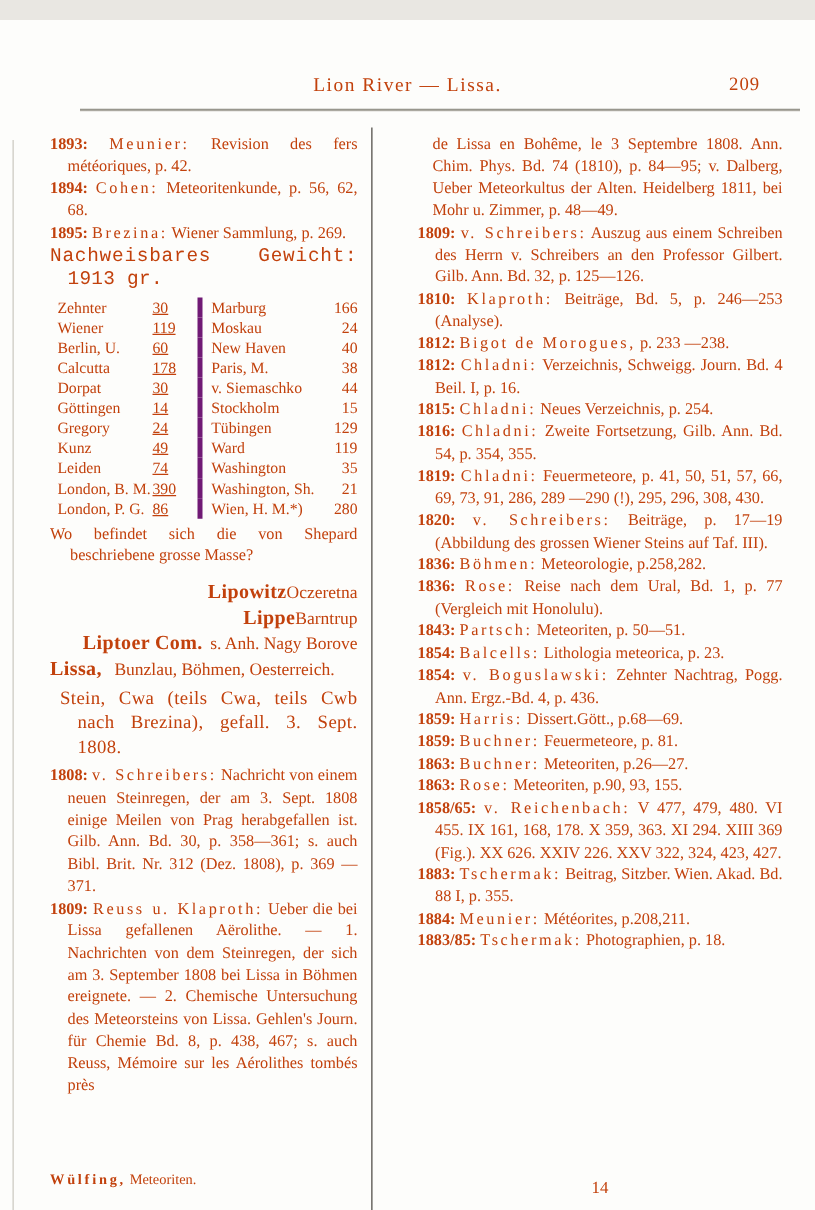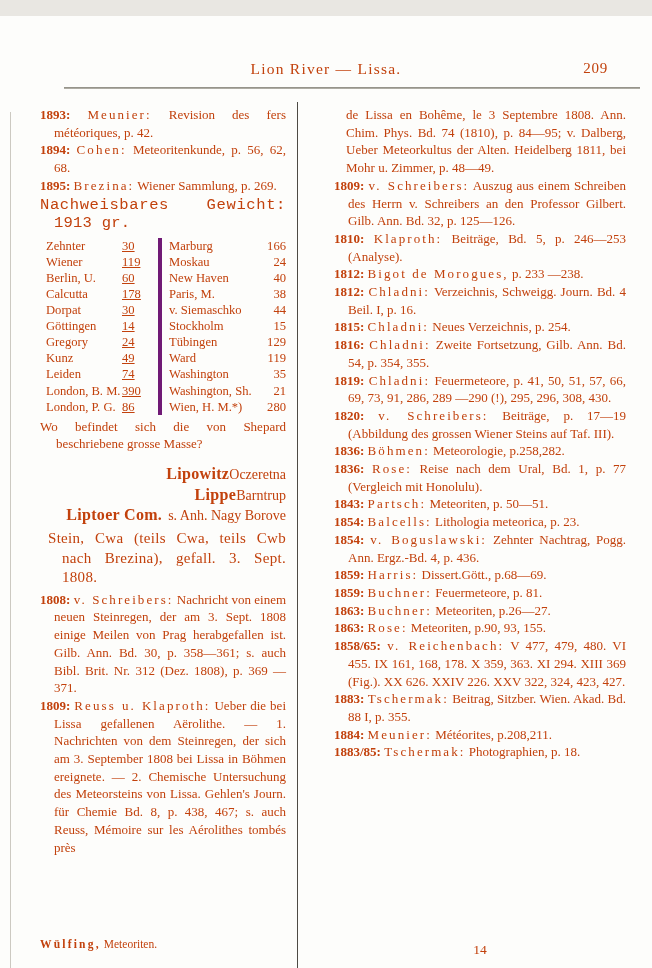--- a/index.html
+++ b/index.html
@@ -173,20 +173,21 @@
 
           <div class="hwrow">
             <span class="term">Lippe</span>
             <span class="ref">Barntrup</span>
           </div>
         </div>
       <div class="hwrow">
           <span class="term">Liptoer Com.</span>
           <span class="hwtext">s. Anh. Nagy Borove</span>
         </div>
+      <div class="hwline"><span class="term">Lissa,</span> <span class="hwtext">Bunzlau, Böhmen, Oesterreich.</span></div>
     </div>
 
     <p class="stein">Stein, Cwa (teils Cwa, teils Cwb nach Brezina), gefall. 3. Sept. 1808.</p>
 
     <div class="bib-bottom">
 
         <p class="bib"><span class="yr">1808:</span> <span class="au">v. Schreibers:</span> <span>Nachricht von einem neuen Steinregen, der am 3. Sept. 1808 einige Meilen von Prag herabgefallen ist. Gilb. Ann. Bd. 30, p. 358—361; s. auch Bibl. Brit. Nr. 312 (Dez. 1808), p. 369 — 371.</span></p>
 
         <p class="bib"><span class="yr">1809:</span> <span class="au">Reuss u. Klaproth:</span> <span>Ueber die bei Lissa gefallenen Aërolithe. — 1. Nachrichten von dem Steinregen, der sich am 3. September 1808 bei Lissa in Böhmen ereignete. — 2. Chemische Untersuchung des Meteorsteins von Lissa. Gehlen's Journ. für Chemie Bd. 8, p. 438, 467; s. auch Reuss, Mémoire sur les Aérolithes tombés près</span></p>
       </div>

